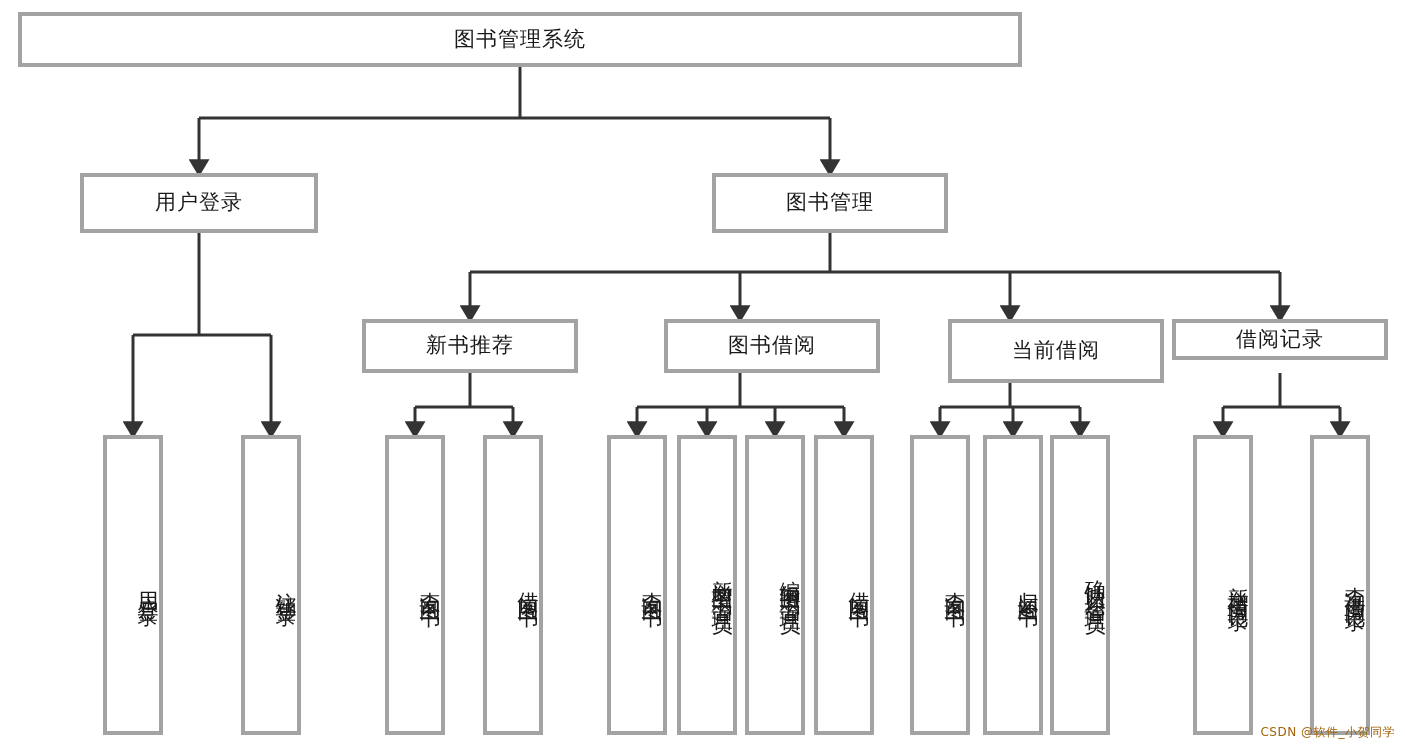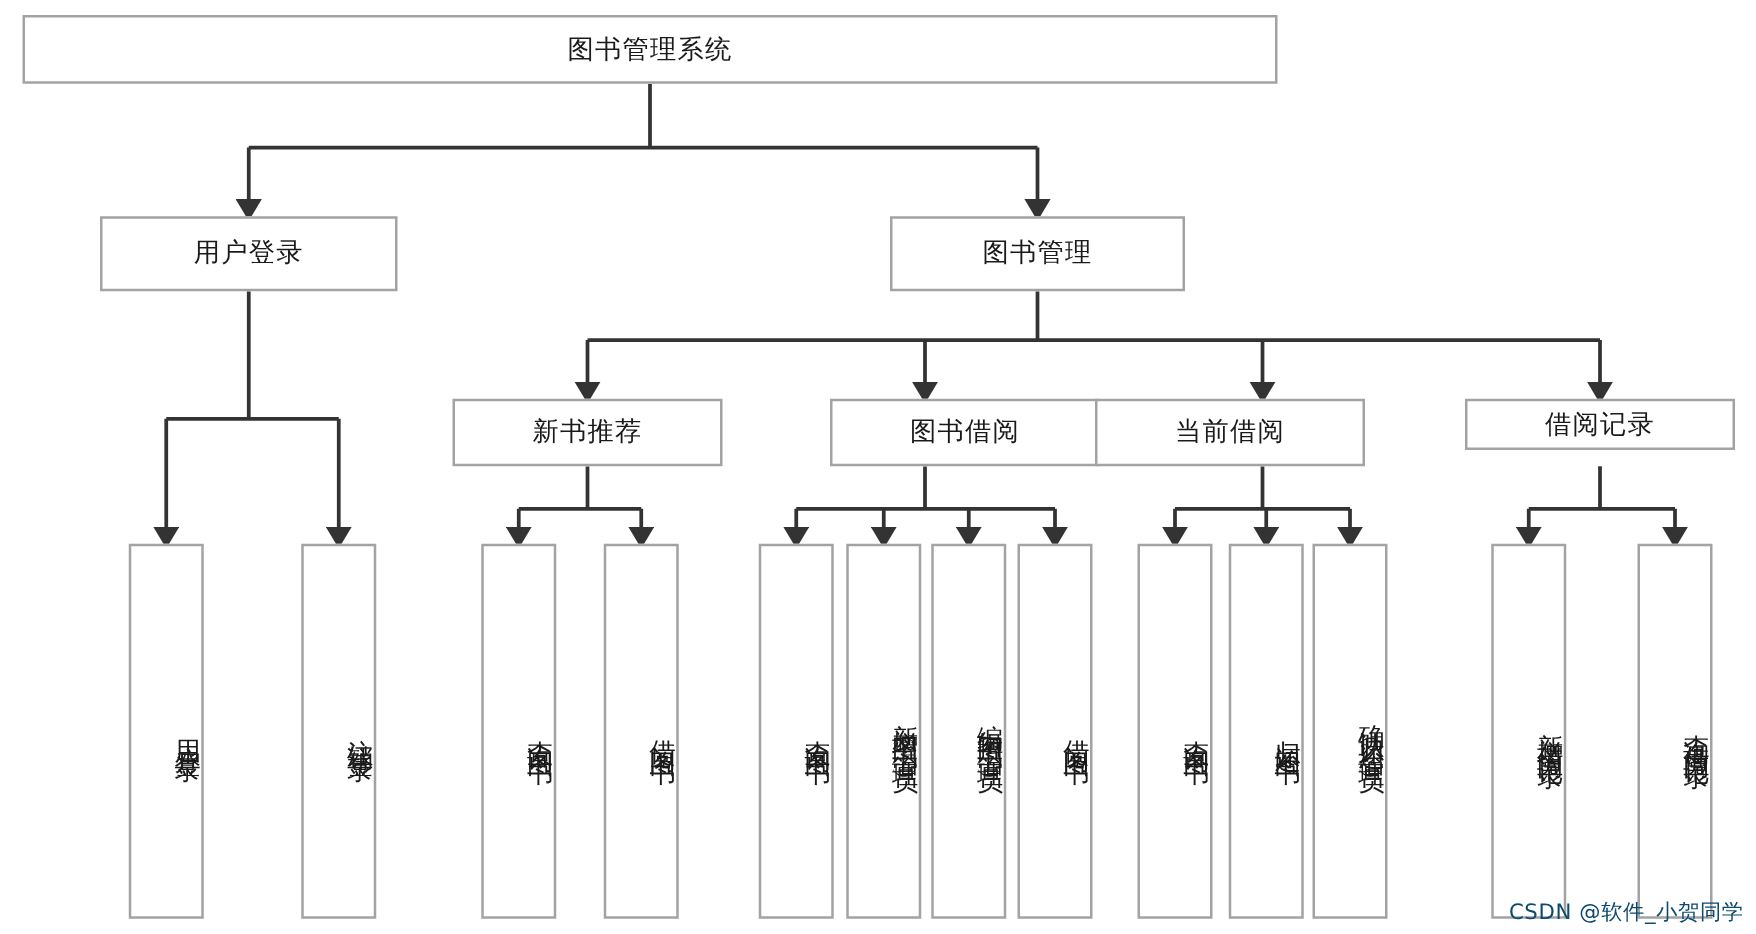--- a/index.html
+++ b/index.html
@@ -21,21 +21,21 @@
     position: absolute;
     left: 0;
     top: 0;
     width: 1405px;
     height: 747px;
     pointer-events: none;
   }
   .node {
     position: absolute;
     box-sizing: border-box;
-    border: 2px solid #a3a3a3;
+    border: 4px solid #a3a3a3;
     background: #ffffff;
     display: flex;
     align-items: center;
     justify-content: center;
     color: #1a1a1a;
   }
   .node.horiz {
     font-size: 21px;
     letter-spacing: 1px;
     line-height: 1.2;
@@ -53,22 +53,22 @@
   }
   .node.vert .vtext {
     writing-mode: vertical-rl;
     text-orientation: upright;
     white-space: nowrap;
   }
   #watermark {
     position: absolute;
     right: 10px;
     bottom: 6px;
-    font-size: 17px;
-    color: #0c4a6e;
+    font-size: 12px;
+    color: #a16207;
     letter-spacing: 0.5px;
     white-space: nowrap;
   }
 </style>
 </head>
 <body>
 
 <div id="canvas">
 
   <svg id="wires" viewBox="0 0 1405 747" xmlns="http://www.w3.org/2000/svg">
@@ -131,21 +131,21 @@
   <div class="node horiz" id="node-l1-1" style="left: 712px; top: 173px; width: 236px; height: 60px;">
     <span>图书管理</span>
   </div>
 
   <div class="node horiz" id="node-l2-0" style="left: 362px; top: 319px; width: 216px; height: 54px;">
     <span>新书推荐</span>
   </div>
   <div class="node horiz" id="node-l2-1" style="left: 632px; top: 319px; width: 216px; height: 54px; margin-left: 32px;">
     <span>图书借阅</span>
   </div>
-  <div class="node horiz" id="node-l2-2" style="left: 876px; top: 319px; width: 216px; height: 54px;">
+  <div class="node horiz" id="node-l2-2" style="left: 948px; top: 319px; width: 216px; height: 64px;">
     <span>当前借阅</span>
   </div>
   <div class="node horiz" id="node-l2-3" style="left: 1172px; top: 319px; width: 216px; height: 41px;">
     <span>借阅记录</span>
   </div>
 
   <div class="node vert" id="node-leaf-0" style="left: 103px; top: 435px; width: 60px; height: 300px;">
     <span class="vtext">用户登录</span>
   </div>
   <div class="node vert" id="node-leaf-1" style="left: 241px; top: 435px; width: 60px; height: 300px;">

